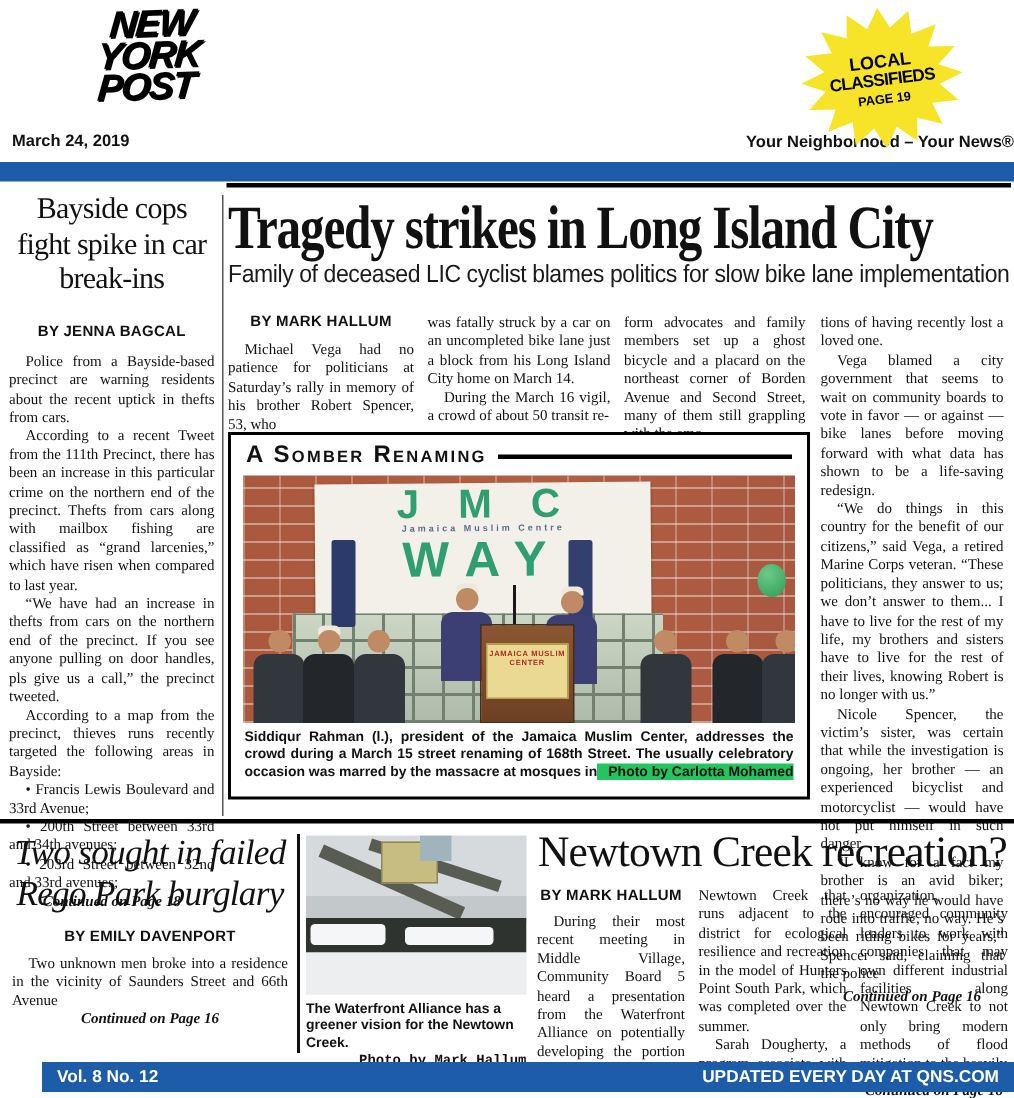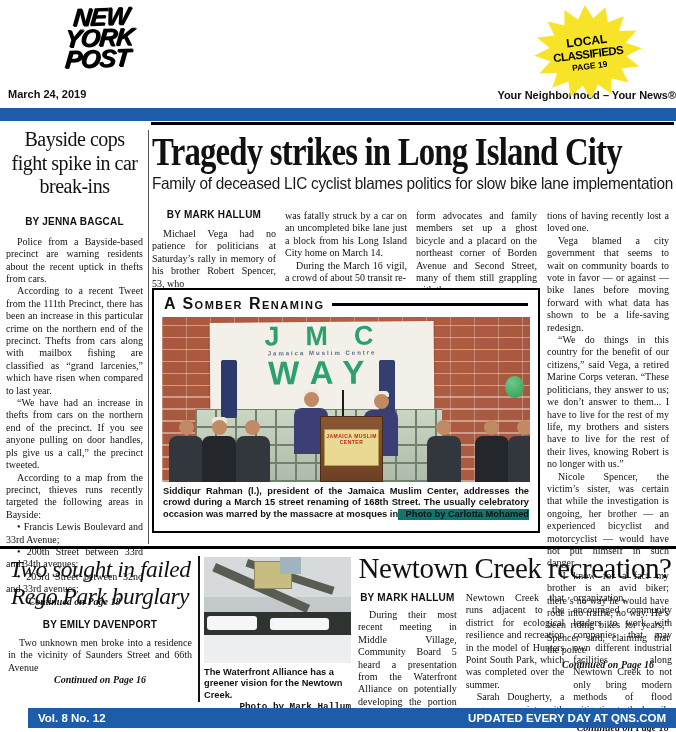--- a/index.html
+++ b/index.html
@@ -95,21 +95,21 @@
   .person.suit .body { background:#32363d; }
   .person.robe .body { background:#3b3f73; }
   .podium { position:absolute; left:43%; bottom:0; width:17%; height:40%;
     background:linear-gradient(#8a5632,#6e4023); border:1px solid #4a2b16; }
   .podium-sign { position:absolute; left:4%; top:18%; width:92%; height:58%; background:#ead992;
     border:1px solid #b49b4d; color:#b32b20; font-family:"Liberation Sans", sans-serif;
     font-weight:700; font-size:5px; text-align:center; padding-top:3px; letter-spacing:.5px; }
   .mic { position:absolute; left:49%; bottom:40%; width:2px; height:26px; background:#1a1a1a; }
   .somber-caption { position:relative; margin:4px 9px 0 9px; font-family:"Liberation Sans", sans-serif;
     font-weight:700; font-size:9.3px; line-height:11.3px; text-align:justify; }
-  .somber-credit { position:absolute; right:0; bottom:0; background:#0f766e; padding-left:8px;
+  .somber-credit { position:absolute; right:0; bottom:0; background:#22c55e; padding-left:8px;
     font-weight:700; }
 
   
   .thick-rule { position:absolute; left:0; right:0; top:546px; height:3px; background:#000; }
 
   
   .rego { position:absolute; left:8px; top:556px; width:184px; }
   .rego h2 { font-style:italic; font-weight:500; font-size:23.5px; line-height:1.15; text-align:center; letter-spacing:-.5px; }
   .rego .byline { margin-top:9px; }
   .rego .bodycopy { margin-top:7px; }

